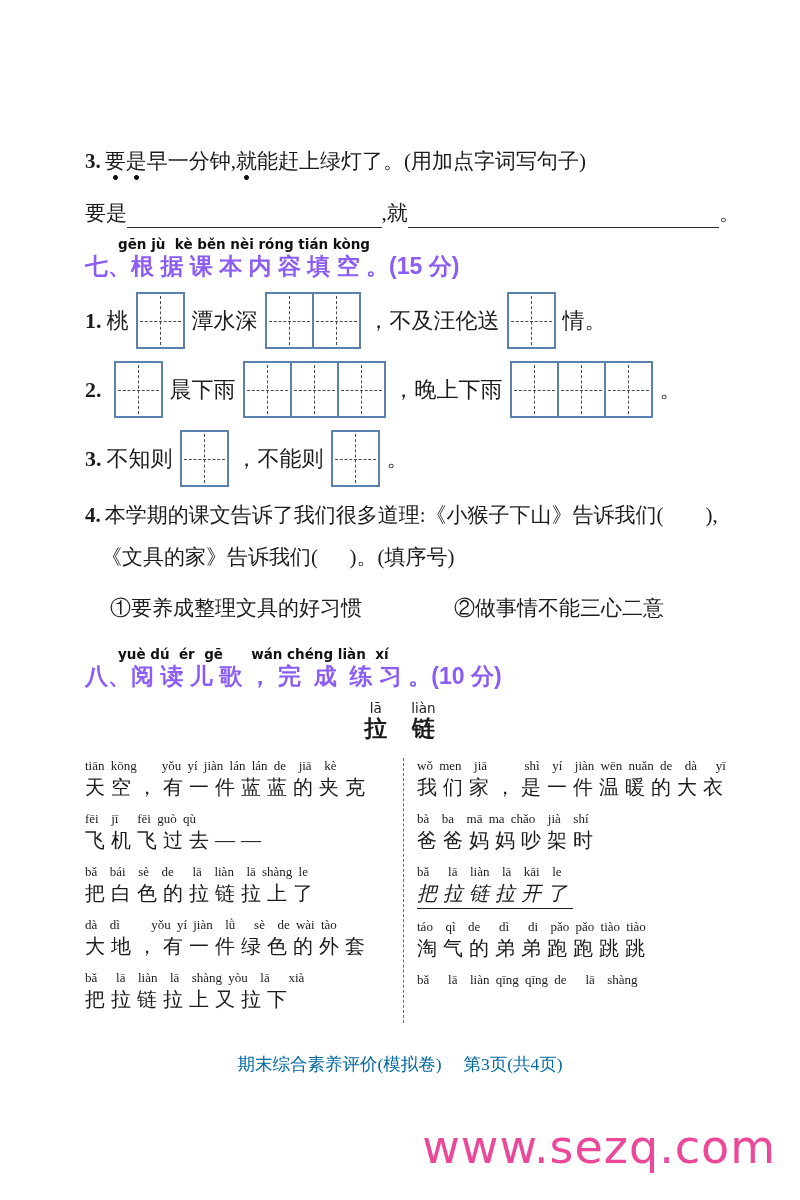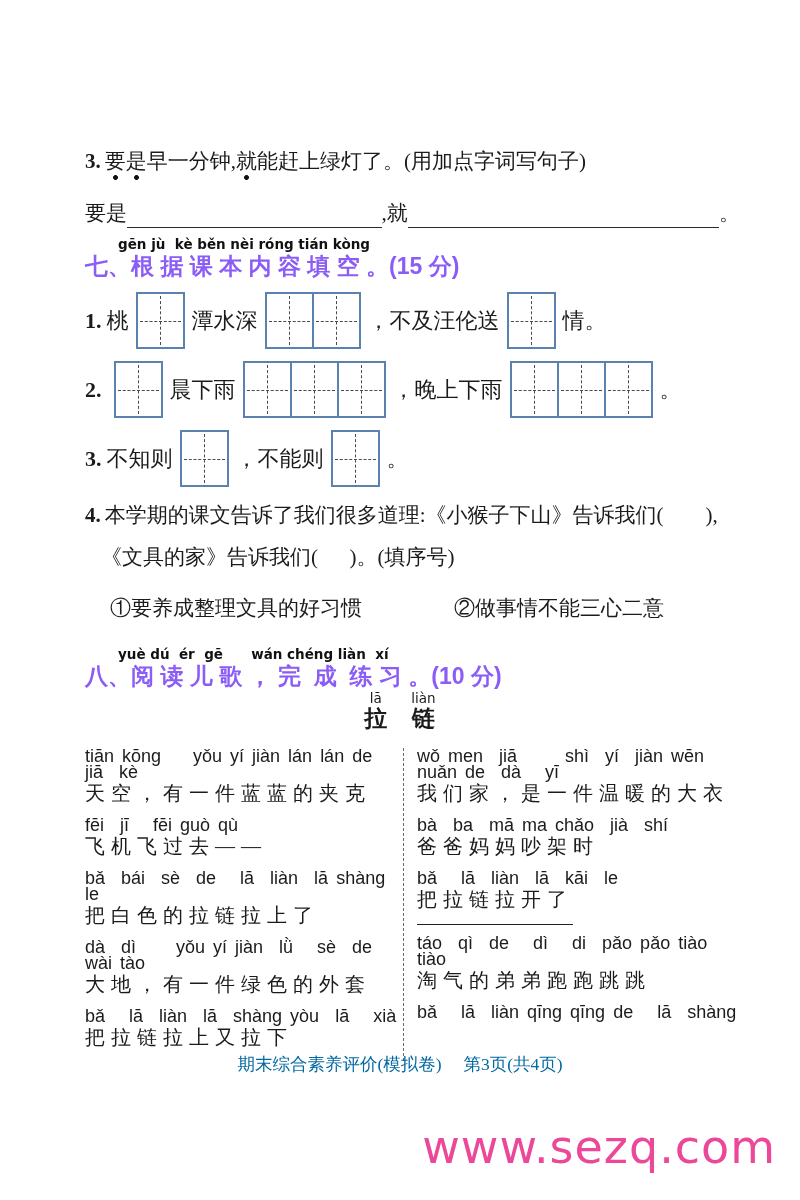--- a/index.html
+++ b/index.html
@@ -47,34 +47,34 @@
   .tzg::after{content:'';position:absolute;top:2px;bottom:2px;left:50%;border-left:1.4px dashed #4a4a4a;}
 
   
   .q4-line{font-size:21px;line-height:30px;margin-top:13px;white-space:pre-wrap;}
   .q4-line2{margin-left:16px;margin-top:12px;}
   .q4-options{display:flex;font-size:21px;margin-top:22px;margin-left:25px;}
   .q4-options .opt2{margin-left:92px;}
 
   
   .sec8{margin-top:24px;}
-  .poem-title{display:flex;justify-content:center;gap:24px;margin-right:25px;align-items:center;}
+  .poem-title{display:flex;justify-content:center;gap:24px;margin-top:10px;margin-right:25px;align-items:center;}
   .poem-title .pt-col{display:flex;flex-direction:column;align-items:center;}
   .poem-title .pt-py{font-family:"DejaVu Sans","Liberation Sans",sans-serif;font-size:13.5px;line-height:16px;}
   .poem-title .pt-zh{font-weight:bold;font-size:23px;line-height:26px;}
   .poem-cols{display:flex;margin-top:16px;}
   .poem-col-left{width:318px;flex:none;}
   .poem-col-right{flex:1;border-left:1.4px dashed #6a6a6a;padding-left:13px;}
   .poem-pair{margin-bottom:10px;}
   .poem-py{
-    font-family:Liberation Sans, sans-serif;
-    font-size:18px;line-height:16px;word-spacing:3px;white-space:pre-wrap;
+    font-family:Liberation Serif, serif;
+    font-size:13px;line-height:16px;word-spacing:3px;white-space:pre-wrap;
   }
   .poem-zh{font-size:20px;line-height:27px;letter-spacing:0.30em;white-space:pre-wrap;}
-  .poem-zh.u{display:inline-block;border-bottom:1.8px solid #222;padding-bottom:11px;}
+  .poem-zh.u{display:inline-block;border-bottom:1.8px solid #222;padding-bottom:1px;font-style:italic;}
 
   
   .page-footer{
     position:absolute;left:0;right:0;top:1052px;text-align:center;
     font-size:17.5px;color:#0369a1;white-space:pre-wrap;
   }
   .watermark{
     position:absolute;right:24px;top:1120px;
     font-family:"DejaVu Sans","Liberation Sans",sans-serif;
     font-size:46px;color:#ec4899;letter-spacing:1px;

